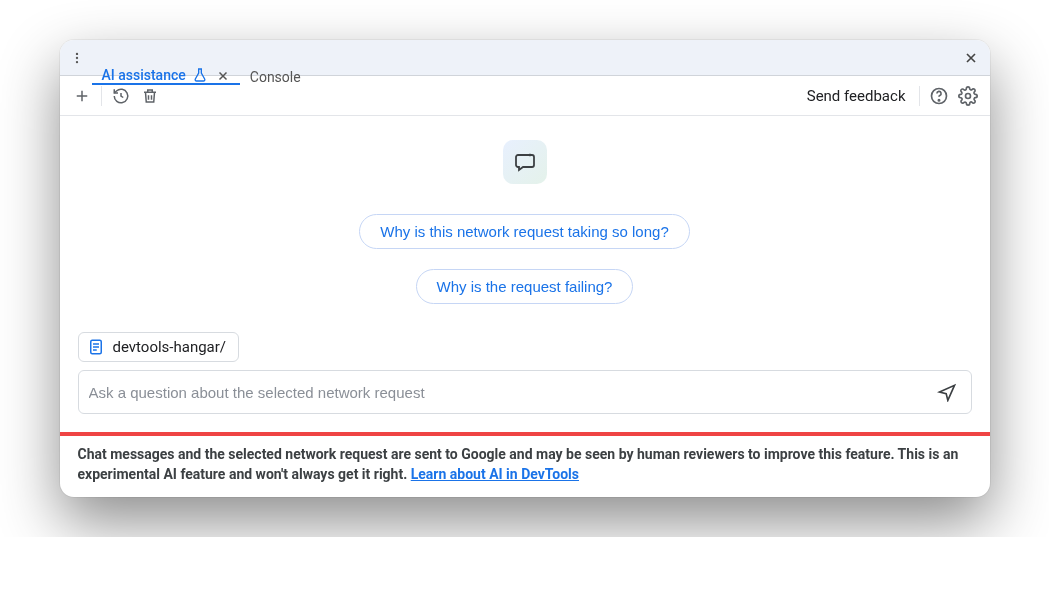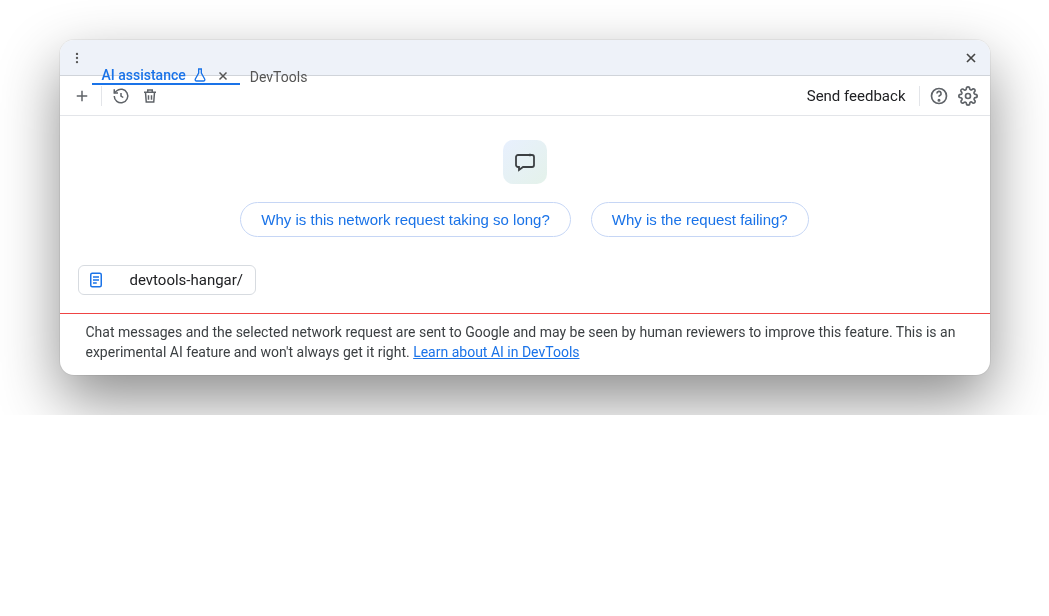--- a/index.html
+++ b/index.html
@@ -78,36 +78,37 @@
       border-radius:10px;
       display:flex; align-items:center; justify-content:center;
       color:#3c4043;
       margin-bottom:18px;
     }
     .hero-title {
       font-size:22px; font-weight:500; color:#202124;
       margin-bottom:38px;
     }
     .suggestions {
-      display:flex; flex-direction:row; gap:20px; align-items:center;
+      display:flex; flex-direction:column; gap:20px; align-items:center;
       margin-bottom:28px;
+      margin-top:12px;
     }
     .suggestion {
       border:1px solid #c6d6f5;
       color:#1a73e8;
       background:#fff;
       border-radius:20px;
       padding:8px 20px;
       font-size:15px;
       cursor:pointer;
     }
     
     .chip-row { width:100%; padding:0 6px 8px; }
     .context-chip {
-      display:inline-flex; align-items:flex-end; gap:25px;
+      display:inline-flex; align-items:flex-end; gap:8px;
       border:1px solid #d7dbe0; border-radius:6px;
       padding:5px 12px 5px 8px;
       font-size:15px; color:#202124;
       cursor:pointer;
     }
     .context-chip .doc-icon {
       width:18px; height:18px; color:#1a73e8;
     }
     
     .input-row {
@@ -122,22 +123,22 @@
       flex:1; border:none; outline:none;
       font-size:15px; color:#202124; background:transparent;
     }
     .input-field input::placeholder { color:#8a8f97; }
     .send-btn {
       width:28px; height:28px; display:flex; align-items:center; justify-content:center;
       color:#3c4043; cursor:pointer; border-radius:4px;
     }
     
     .disclaimer {
-      border-top:1px solid #ef4444;
-      padding:8px 26px 12px; font-size:14px; color:#3c4043; line-height:1.45;
+      border-top:4px solid #ef4444;
+      padding:8px 18px 12px; font-size:14px; color:#3c4043; line-height:1.45;font-weight:bold;
     }
     .disclaimer a { color:#1a73e8; text-decoration:underline; cursor:pointer; }
   </style>
 </head>
 <body>
 
 <div class="window">
 
   <div class="tabbar">
     <div class="menu-btn">
@@ -150,21 +151,21 @@
     <div class="tab active">
       <span>AI assistance</span>
       <svg class="flask" viewBox="0 0 24 24" fill="none" stroke="currentColor" stroke-width="2">
           <path d="M9 3h6M10 3v6l-5 9a2 2 0 0 0 1.8 3h10.4a2 2 0 0 0 1.8-3l-5-9V3"></path>
         </svg>
       <svg class="close" viewBox="0 0 24 24" fill="none" stroke="currentColor" stroke-width="2.5">
           <path d="M6 6l12 12M18 6L6 18"></path>
         </svg>
     </div>
     <div class="tab">
-      <span>DevTools</span>
+      <span>Console</span>
     </div>
     <div class="spacer"></div>
     <div class="win-close">
       <svg width="16" height="16" viewBox="0 0 24 24" fill="none" stroke="currentColor" stroke-width="2.5">
           <path d="M6 6l12 12M18 6L6 18"></path>
         </svg>
     </div>
   </div>
 
   <div class="toolbar">
@@ -219,19 +220,29 @@
     <div class="chip-row">
       <div class="context-chip">
         <svg class="doc-icon" viewBox="0 0 24 24" fill="none" stroke="currentColor" stroke-width="2">
             <rect x="5" y="3" width="14" height="18" rx="2"></rect>
             <path d="M8 8h8M8 12h8M8 16h5"></path>
           </svg>
         <span>devtools-hangar/</span>
       </div>
     </div>
 
+    <div class="input-row">
+      <div class="input-field">
+        <input type="text" placeholder="Ask a question about the selected network request" style="">
+        <div class="send-btn">
+          <svg width="20" height="20" viewBox="0 0 24 24" fill="none" stroke="currentColor" stroke-width="2">
+              <path d="M3 12l18-8-8 18-2-8-8-2z"></path>
+            </svg>
+        </div>
+      </div>
+    </div>
   </div>
 
   <div class="disclaimer">
     <span>Chat messages and the selected network request are sent to Google and may be seen by human reviewers to improve this feature. This is an experimental AI feature and won't always get it right. </span><a>Learn about AI in DevTools</a>
   </div>
 
 </div>
 
 </body></html>

